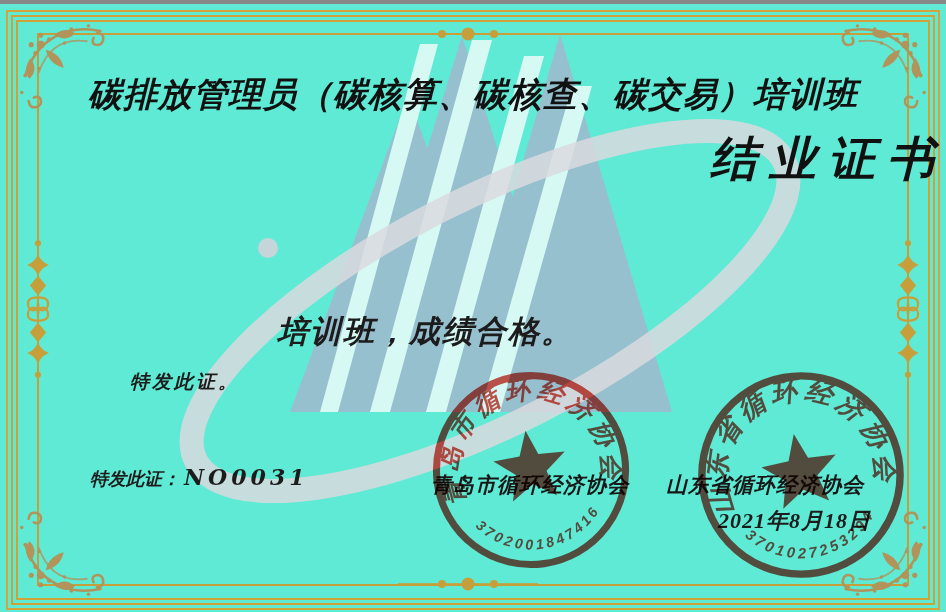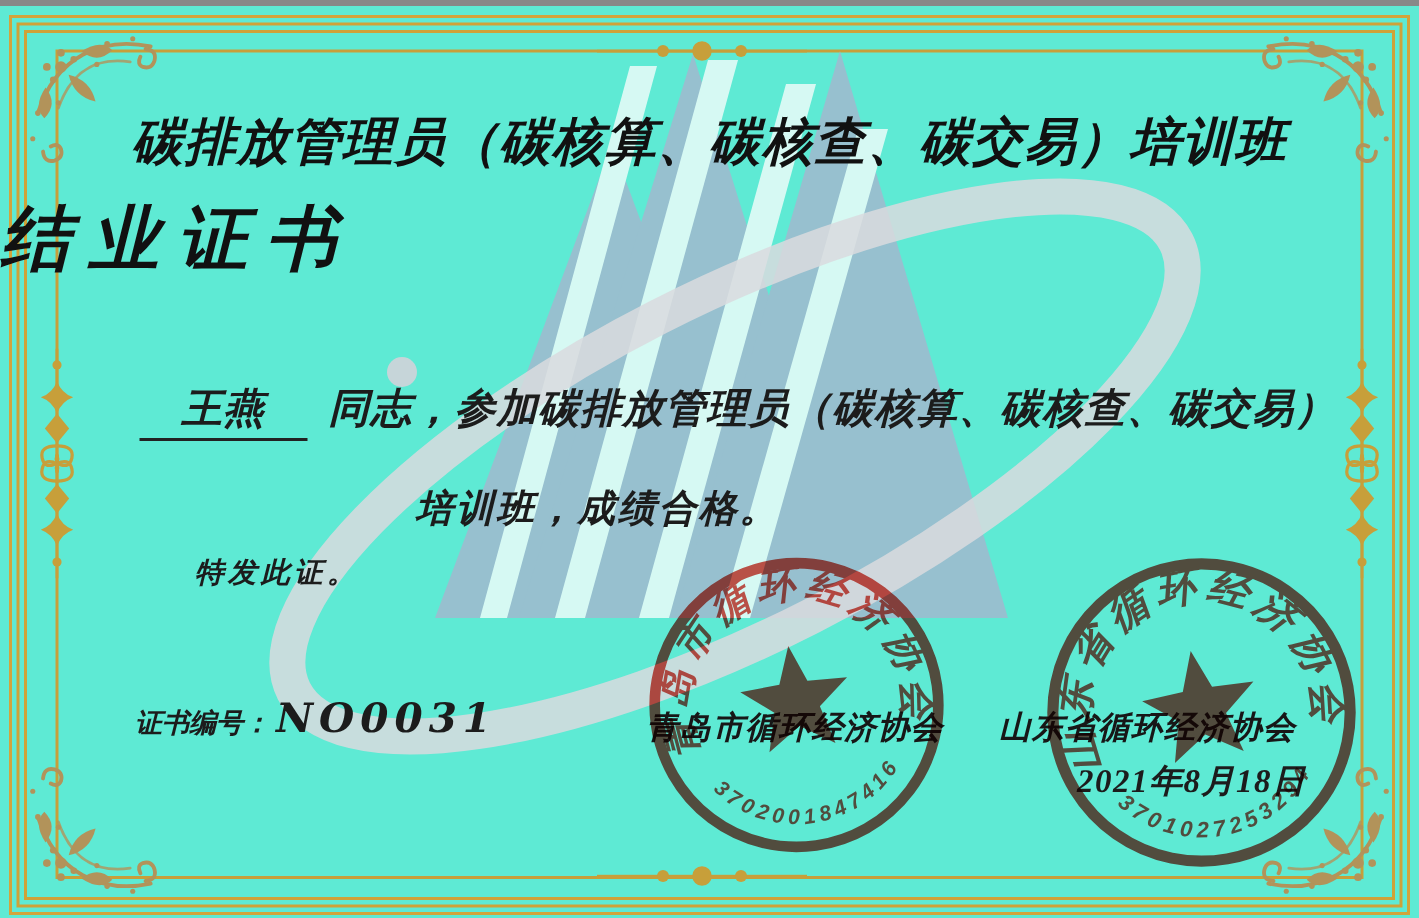--- a/index.html
+++ b/index.html
@@ -24,31 +24,31 @@
   .dots-ornament{position:absolute;width:140px;height:16px;left:398px;}
   .dots-ornament.top{top:22px;}
   .dots-ornament.bottom{top:572px;}
   
   .watermark{position:absolute;left:120px;top:22px;width:760px;height:480px;z-index:1;}
   
   .txt{position:absolute;z-index:2;white-space:nowrap;}
   .title1{left:0;right:0;top:68px;text-align:center;
     font-family:"Liberation Sans","DejaVu Sans",sans-serif;font-weight:900;
     font-size:34px;letter-spacing:1px;color:#111;}
-  .title2{left:0;right:0;top:124px;text-align:left;
+  .title2{left:0;right:0;top:124px;text-align:right;
     font-family:"Liberation Sans","DejaVu Sans",sans-serif;font-weight:900;
     font-size:47px;letter-spacing:12px;color:#111;}
   .body1{left:93px;top:250px;font-size:27px;font-weight:600;letter-spacing:1px;}
   .recipient{display:inline-block;min-width:100px;text-align:center;
     border-bottom:2px solid #222;padding:0 6px 2px 6px;margin-right:14px;}
-  .body2{left:277px;top:318px;font-size:25px;font-weight:600;letter-spacing:2px;}
+  .body2{left:277px;top:307px;font-size:31px;font-weight:600;letter-spacing:2px;}
   .body3{left:130px;top:365px;font-size:19px;font-weight:600;letter-spacing:3px;}
   .certno{left:90px;top:460px;font-size:18px;font-weight:600;}
   .certno .no-value{font-family:"DejaVu Serif","Liberation Serif",serif;
-    font-size:27px;font-weight:700;letter-spacing:4px;margin-left:4px;}
+    font-size:22px;font-weight:700;letter-spacing:4px;margin-left:4px;}
   .issuer{top:467px;font-size:21px;font-weight:700;letter-spacing:1px;
     font-family:"Liberation Sans","DejaVu Sans",sans-serif;color:#171717;}
   .issuer.qd{left:431px;}
   .issuer.sd{left:659px;width:212px;text-align:center;}
   .issue-date{left:659px;width:212px;top:502px;text-align:right;
     font-size:22px;font-weight:600;letter-spacing:1px;}
   
   .seal{position:absolute;z-index:3;mix-blend-mode:multiply;opacity:.85;}
   .seal.qd{left:427px;top:362px;width:208px;height:208px;transform:rotate(-8deg);}
   .seal.sd{left:692px;top:362px;width:218px;height:218px;transform:rotate(-10deg);}
@@ -260,28 +260,25 @@
 
     <g transform="rotate(-27 370 285)" opacity="0.85">
       <ellipse cx="370" cy="285" rx="330" ry="112" fill="none" stroke="#d9dade" stroke-width="24"></ellipse>
     </g>
     <circle cx="148" cy="222" r="10" fill="#d2d3d9" opacity="0.9"></circle>
   </svg>
 
   <div class="txt title1">碳排放管理员（碳核算、碳核查、碳交易）培训班</div>
   <div class="txt title2">结业证书</div>
 
-  <div class="txt body1">
-    <span class="recipient">王燕</span><span>同志，参加碳排放管理员（碳核算、碳核查、碳交易）</span>
-  </div>
   <div class="txt body2">培训班，成绩合格。</div>
   <div class="txt body3">特发此证。</div>
 
   <div class="txt certno">
-    <span>证书编号：</span><span class="no-value">NO0031</span>
+    <span>特发此证：</span><span class="no-value">NO0031</span>
   </div>
 
   <div class="txt issuer qd">青岛市循环经济协会</div>
   <div class="txt issuer sd">山东省循环经济协会</div>
   <div class="txt issue-date">2021年8月18日</div>
 
   <svg class="seal qd" viewBox="0 0 220 220">
     <defs>
       <path id="arcTop1" d="M 41.1 142.1 A 76 76 0 1 1 178.9 142.1" fill="none"></path>
       <path id="arcBot1" d="M 41.2 158.2 A 84 84 0 0 0 178.8 158.2" fill="none"></path>

